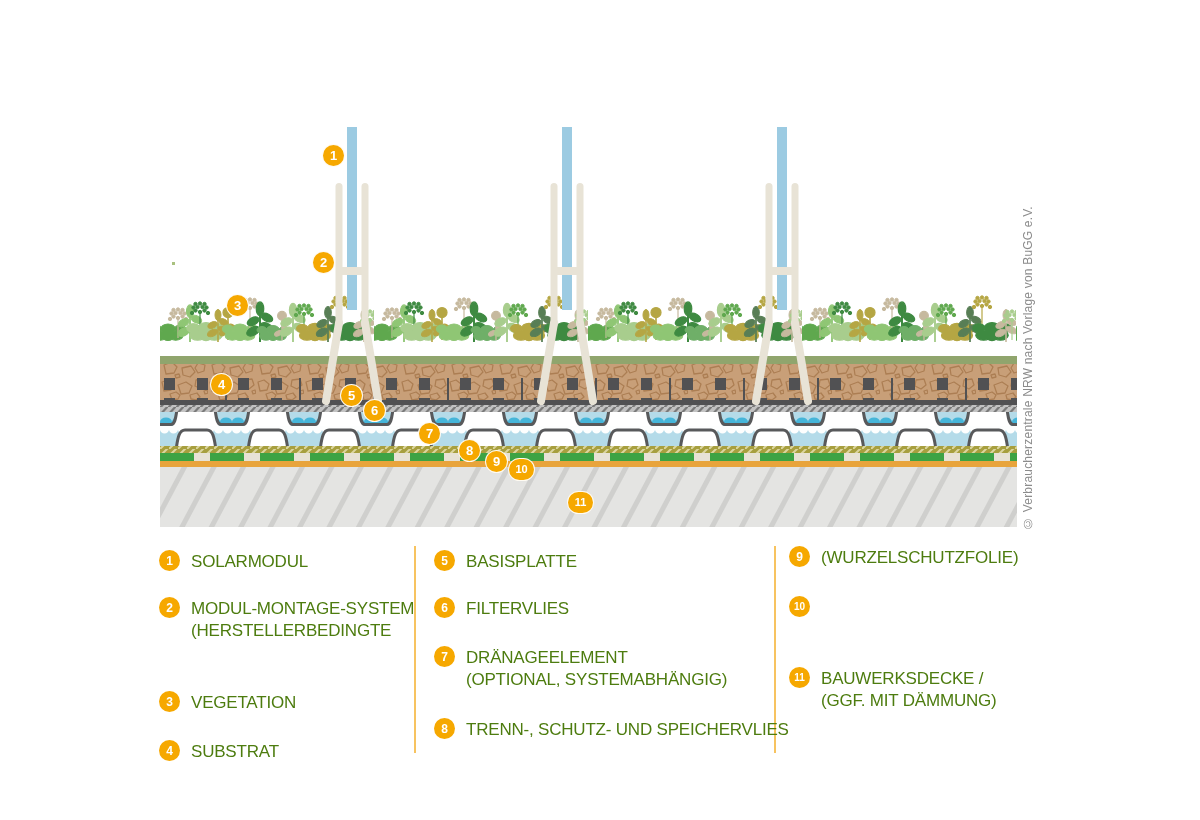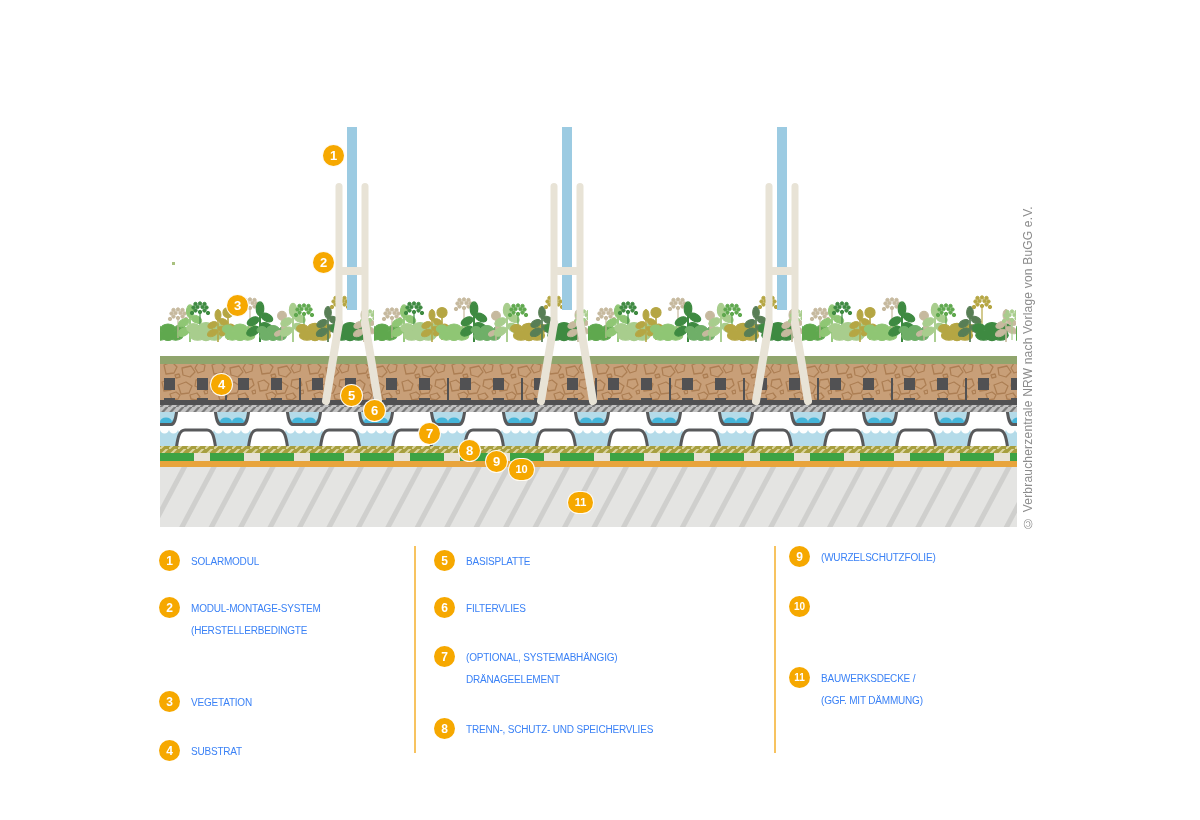--- a/index.html
+++ b/index.html
@@ -12,22 +12,22 @@
          font-size:13px;font-weight:bold;line-height:1;z-index:5;}
   .badge.wide{min-width:27px;font-size:11px;}
   .copyright{position:absolute;left:1021px;top:120px;height:410px;width:18px;
              writing-mode:vertical-rl;transform:rotate(180deg);
              font-size:12px;letter-spacing:.2px;color:#8C8C8C;white-space:nowrap;}
   .li{position:absolute;display:flex;gap:11px;align-items:flex-start;}
   .lnum{flex:none;width:21px;height:21px;border-radius:50%;background:#F6A800;color:#fff;
         display:flex;align-items:center;justify-content:center;
         font-size:12px;font-weight:bold;line-height:1;}
   .lnum.s{font-size:10px;}
-  .lines{padding-top:1px;font-size:10px;line-height:22px;letter-spacing:-0.2px;
-         color:#3b82f6;white-space:nowrap;}
+  .lines{padding-top:1px;font-size:17px;line-height:22px;letter-spacing:-0.2px;
+         color:#4d7c0f;white-space:nowrap;}
   .divider{position:absolute;width:2px;background:#F7C360;}
 </style>
 </head>
 <body>
 
 <div class="canvas">
 
   <svg class="diagram-svg" viewBox="0 0 857 410">
     <defs>
 
@@ -247,22 +247,22 @@
     </div>
     <div class="li" style="left:434px;top:597px">
       <span class="lnum">6</span>
       <div class="lines">
           <div>FILTERVLIES</div>
         </div>
     </div>
     <div class="li" style="left:434px;top:646px">
       <span class="lnum">7</span>
       <div class="lines">
+        <div>DRÄNAGEELEMENT</div>
         <div>(OPTIONAL, SYSTEMABHÄNGIG)</div>
-        <div>DRÄNAGEELEMENT</div>
       </div>
     </div>
     <div class="li" style="left:434px;top:718px">
       <span class="lnum">8</span>
       <div class="lines">
           <div>TRENN-, SCHUTZ- UND SPEICHERVLIES</div>
         </div>
     </div>
 
     <div class="li" style="left:789px;top:546px">

